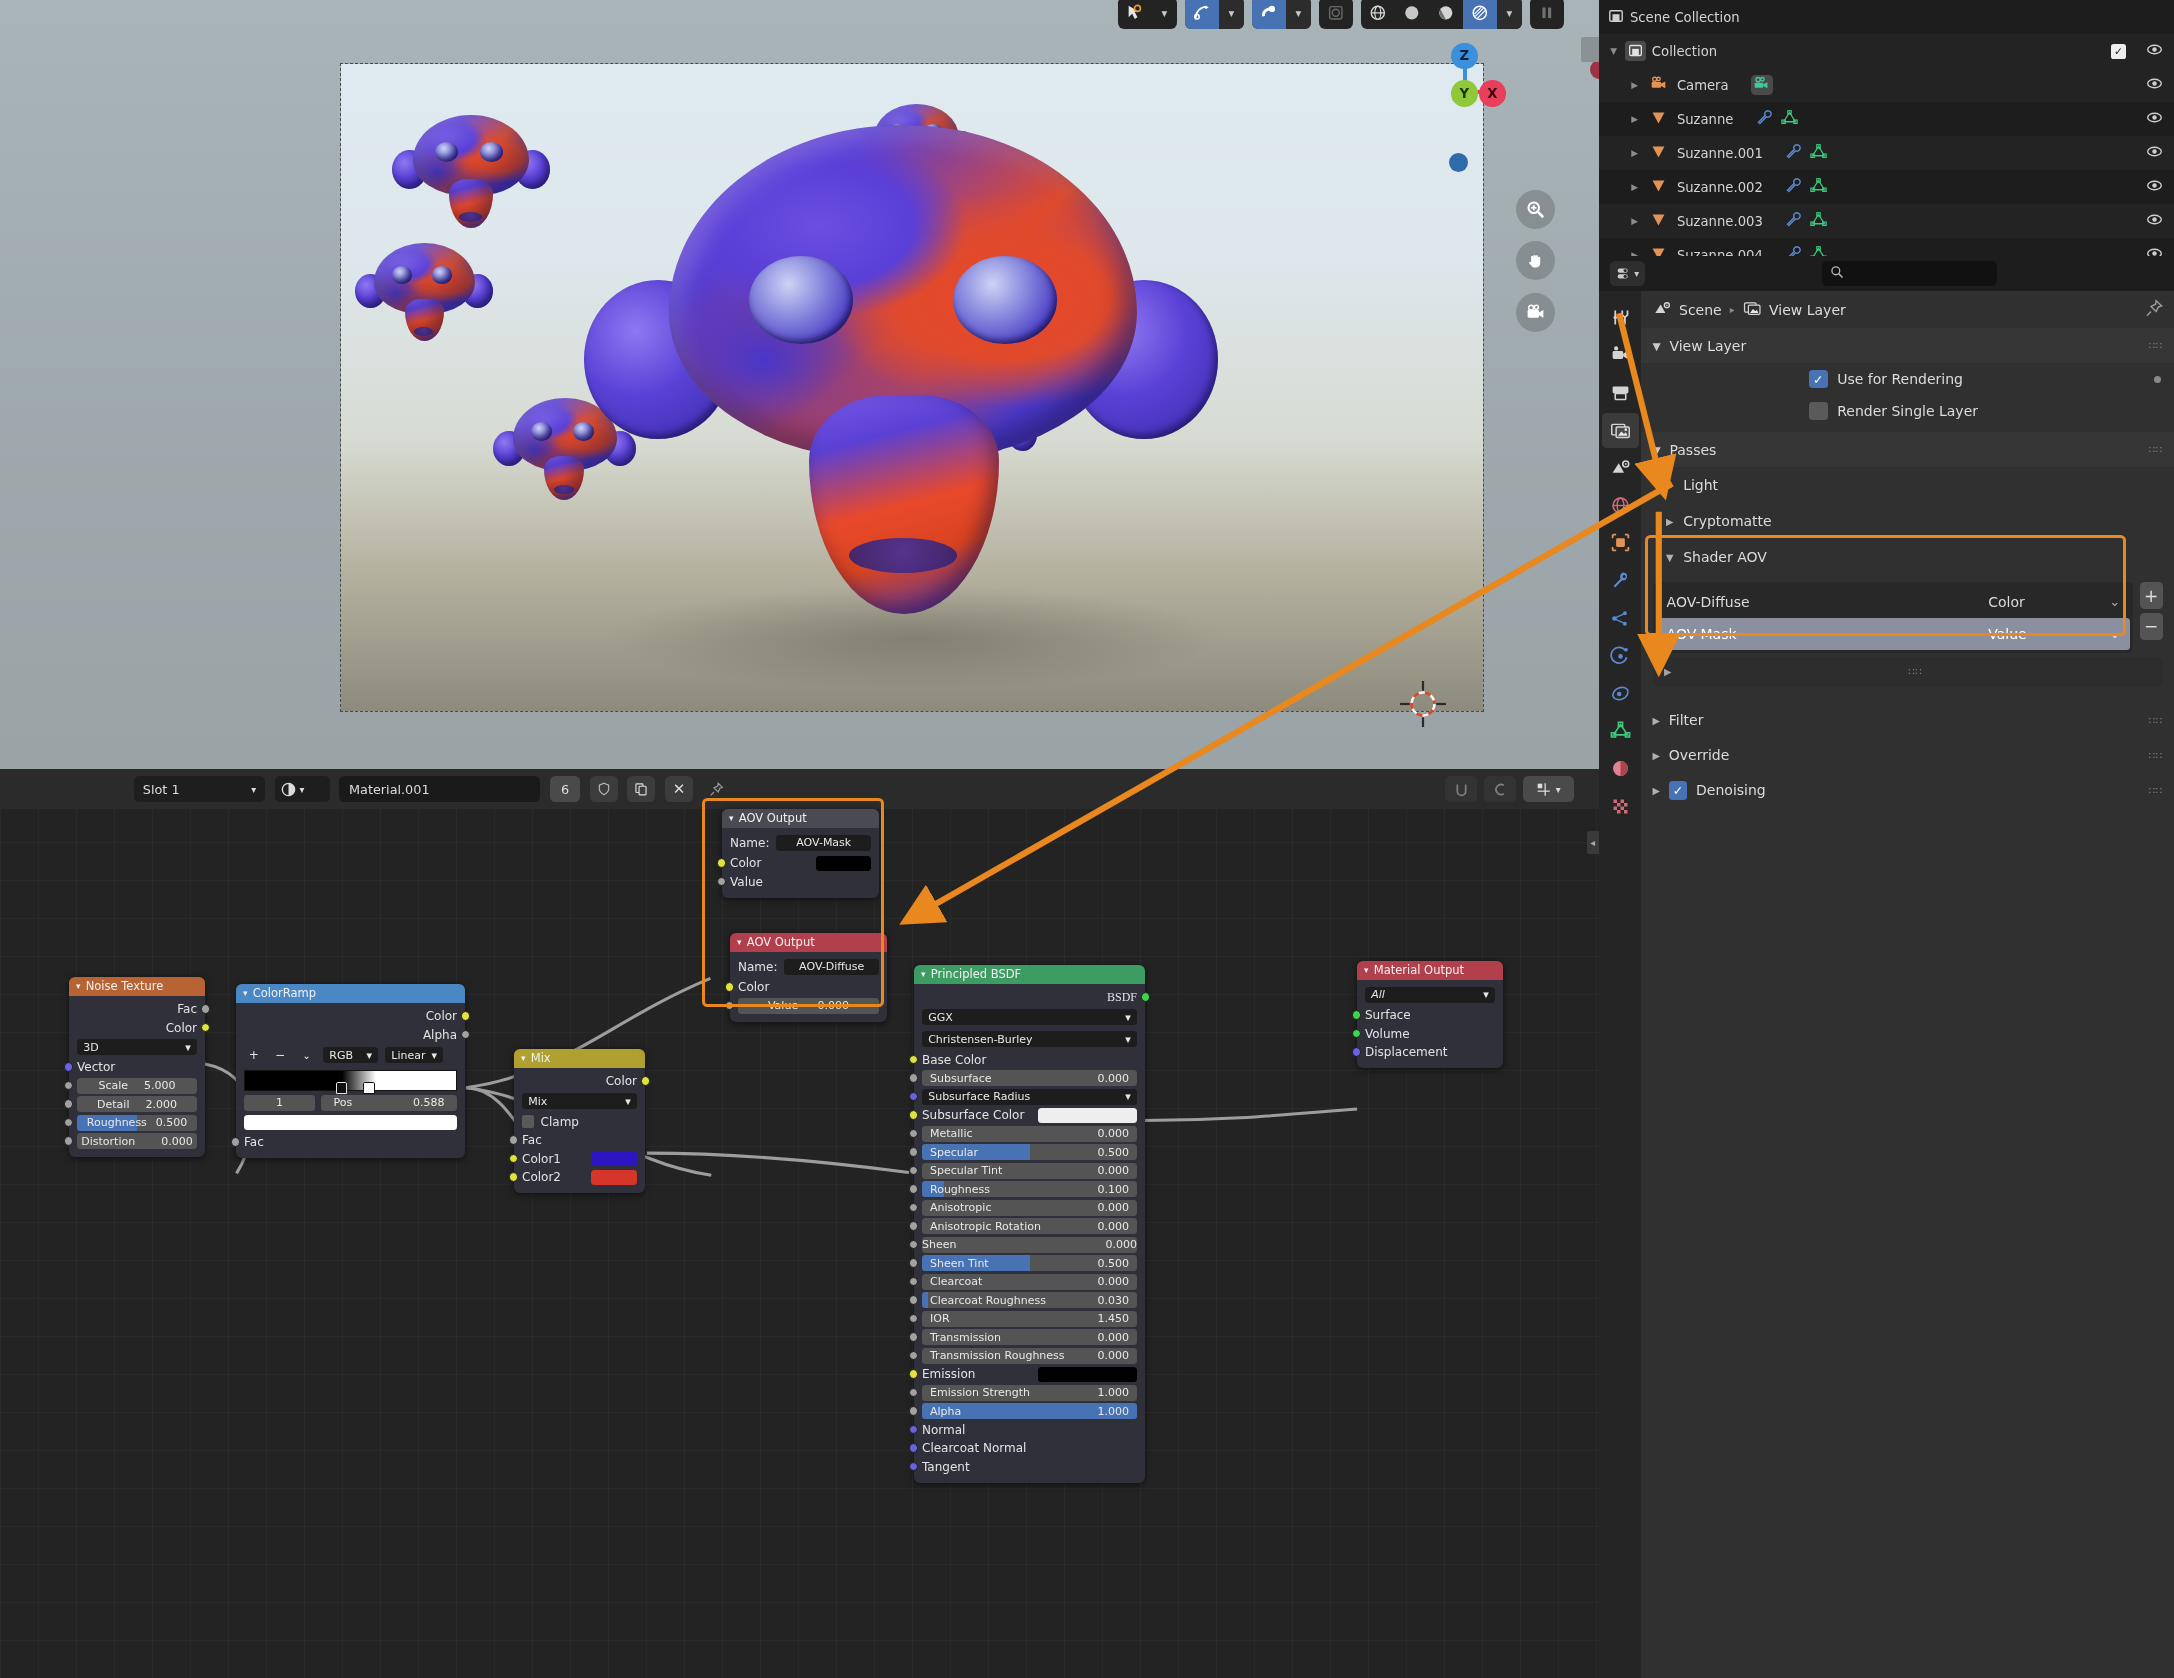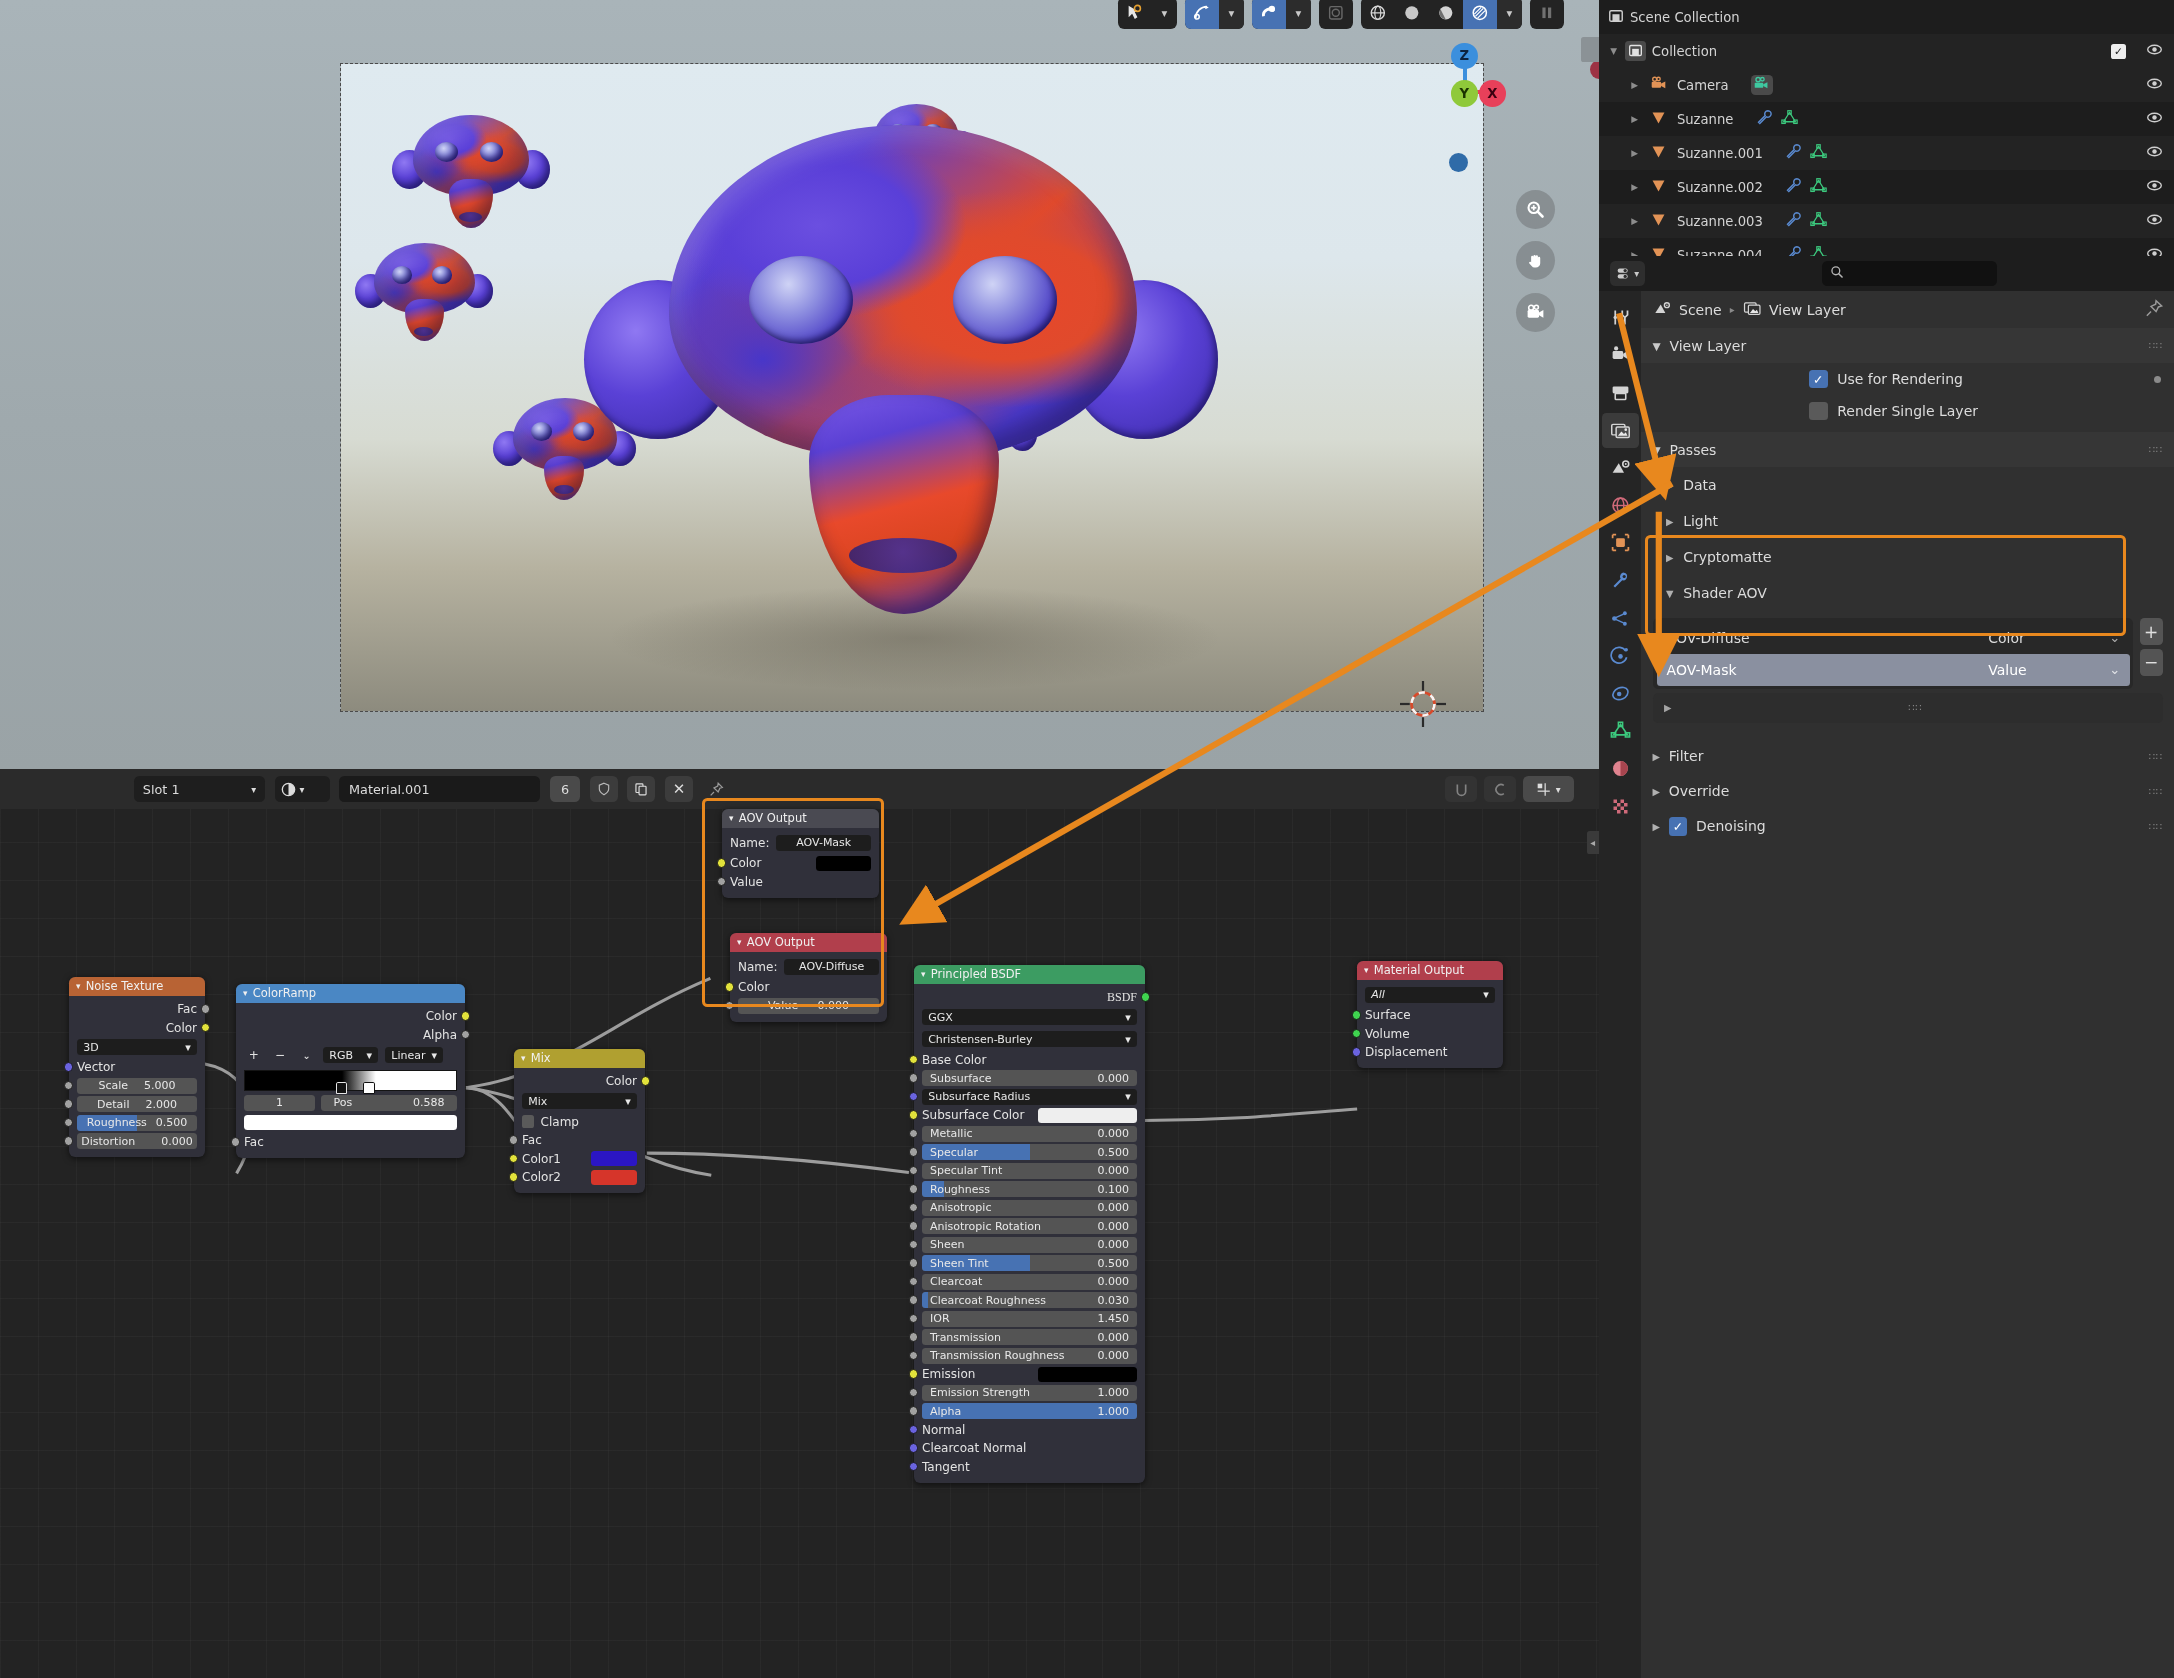--- a/index.html
+++ b/index.html
@@ -693,21 +693,21 @@
               </div>
               <div class="nrow">
                 <span class="sock l s-grey"></span>
                 <div class="field" style="position: relative; overflow: hidden; justify-content: space-between; padding: 0px 8px;">
                   <span style="position:relative;">Anisotropic Rotation</span>
                   <span style="position:relative;">0.000</span>
                 </div>
               </div>
               <div class="nrow">
                 <span class="sock l s-grey"></span>
-                <div class="field" style="position: relative; overflow: hidden; justify-content: space-between; padding: 0px 8px;">
+                <div class="field" style="position: relative; overflow: hidden; justify-content: space-between; padding: 0px 0;">
                   <span style="position:relative;">Sheen</span>
                   <span style="position:relative;">0.000</span>
                 </div>
               </div>
               <div class="nrow">
                 <span class="sock l s-grey"></span>
                 <div class="field" style="position: relative; overflow: hidden; justify-content: space-between; padding: 0px 8px;">
                   <div style="position:absolute;left:0;top:0;bottom:0;width:50%;background:#4772b3;"></div>
                   <span style="position:relative;">Sheen Tint</span>
                   <span style="position:relative;">0.500</span>
@@ -1153,24 +1153,20 @@
         <span>Render Single Layer</span>
       </div>
 
       <div class="panel-hdr" style="margin-top:5.3px;">
         <span style="font-size:10.6px;color:#c9c9c9;">▼</span>
         <span>Passes</span>
         <span class="grip">∷∷</span>
       </div>
       <div class="subhdr">
         <span style="font-size:9.7px;color:#b0b0b0;">▶</span>
-        <span>Data</span>
-      </div>
-      <div class="subhdr">
-        <span style="font-size:9.7px;color:#b0b0b0;">▶</span>
         <span>Light</span>
       </div>
       <div class="subhdr">
         <span style="font-size:9.7px;color:#b0b0b0;">▶</span>
         <span>Cryptomatte</span>
       </div>
       <div class="subhdr">
         <span style="font-size:9.7px;color:#b0b0b0;">▼</span>
         <span>Shader AOV</span>
       </div>

